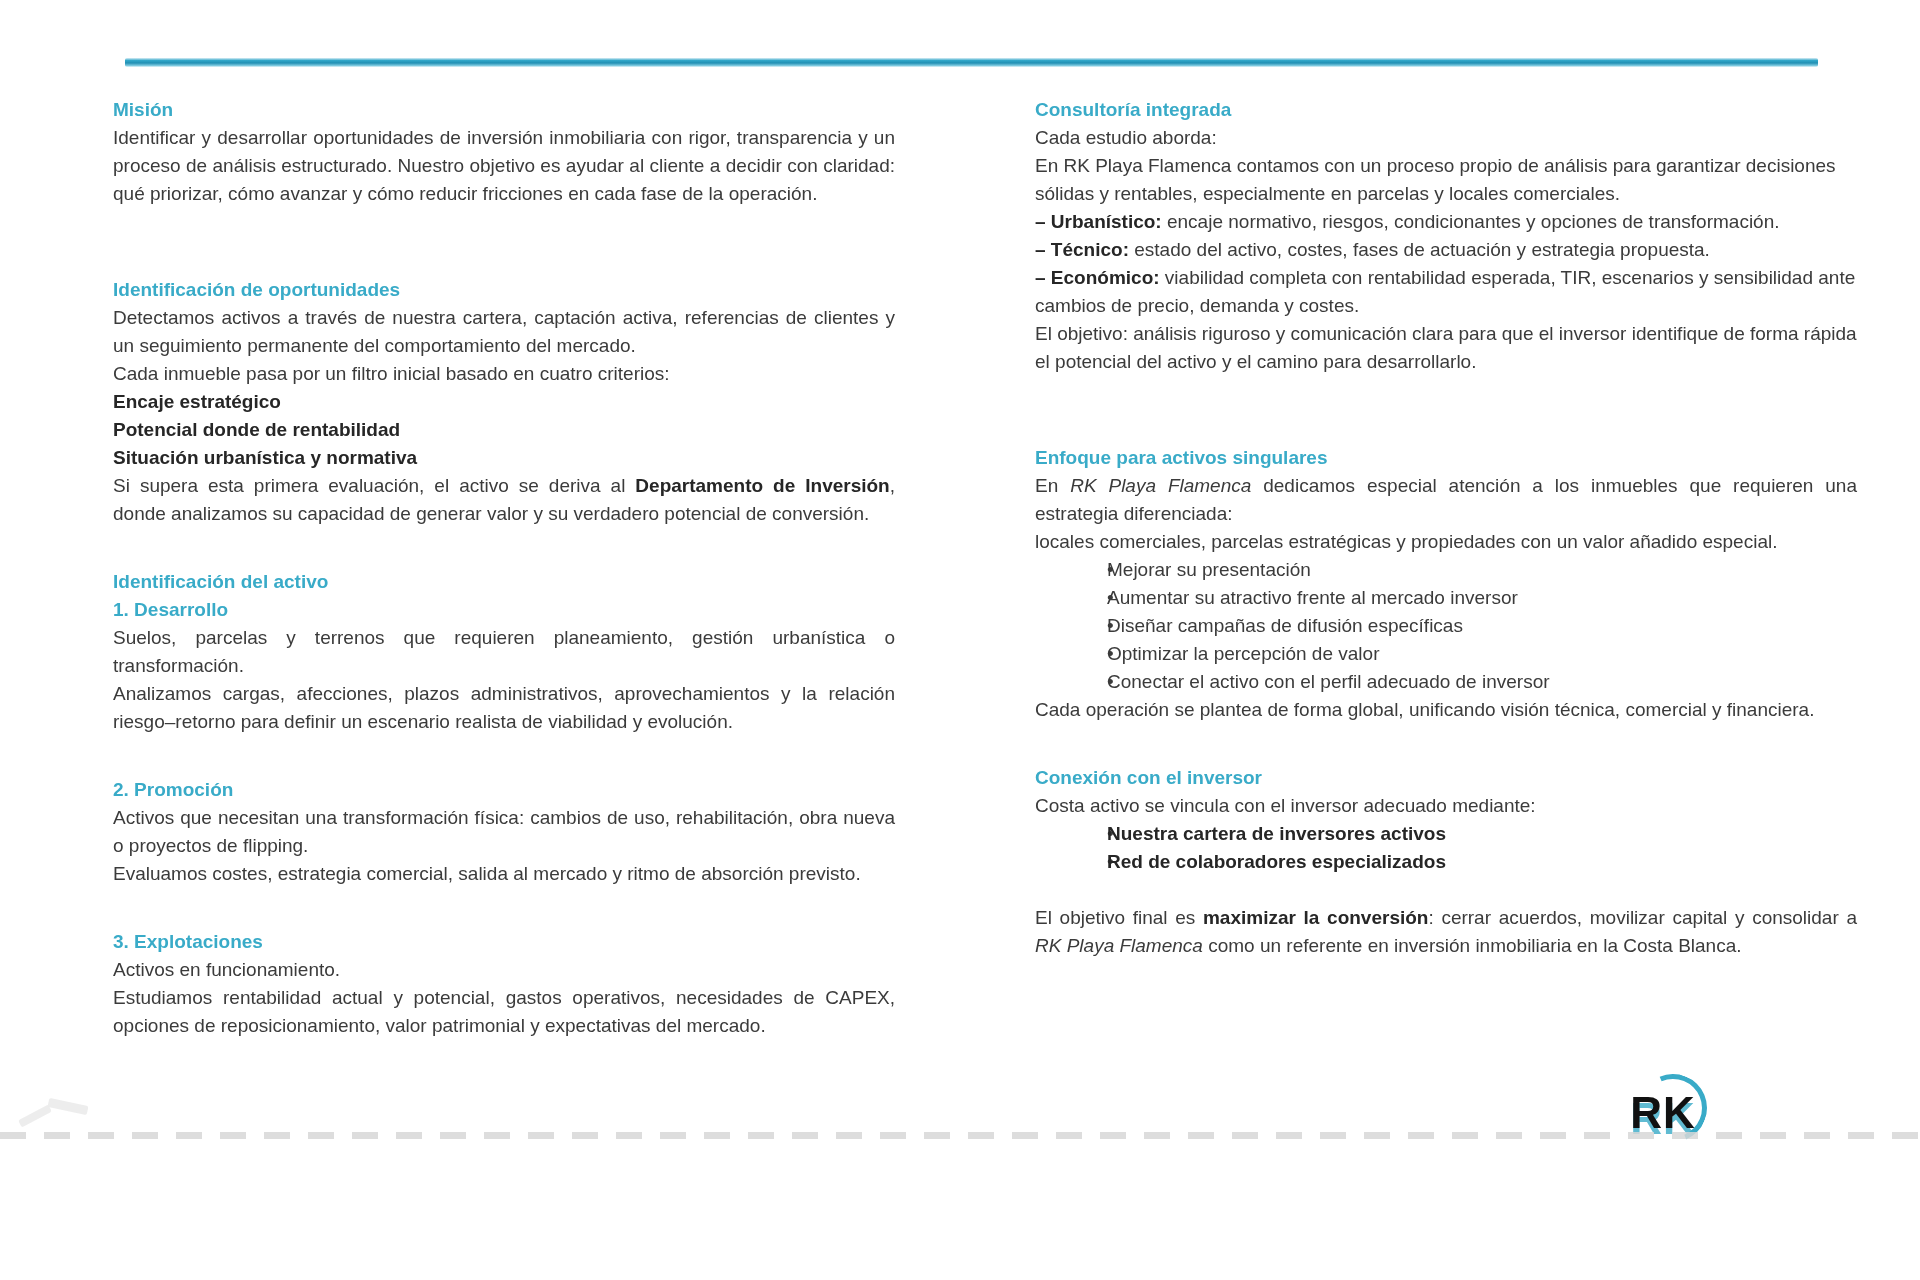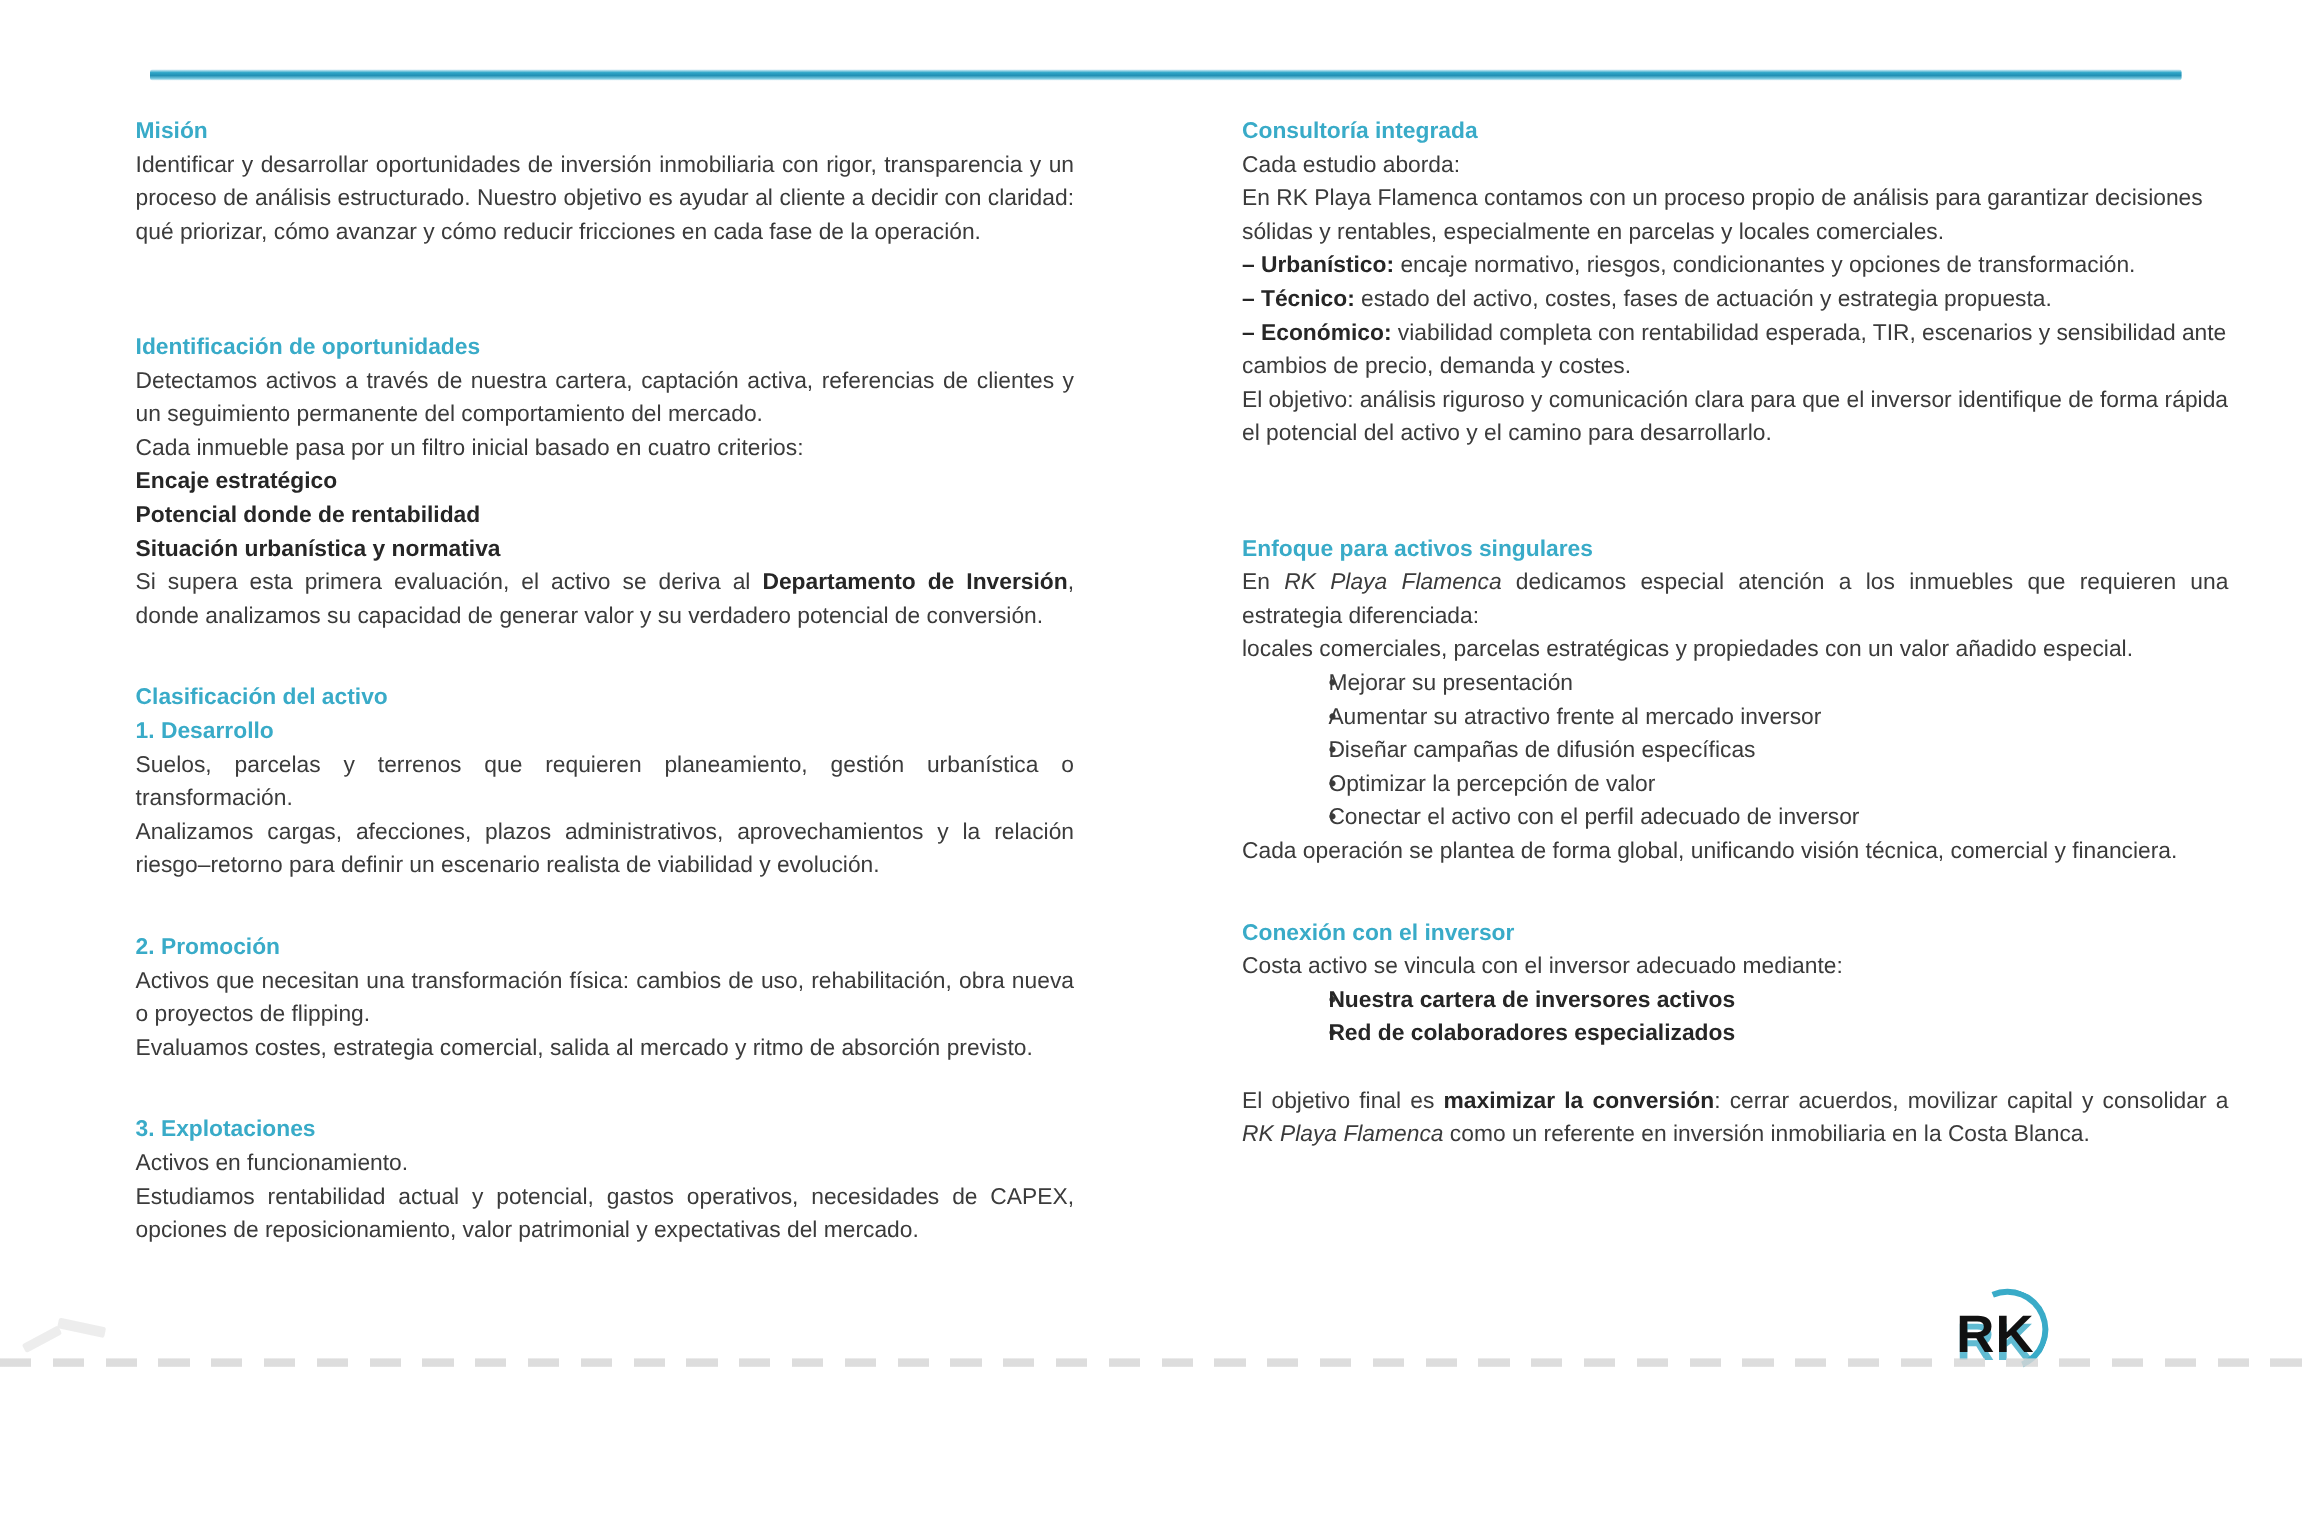--- a/index.html
+++ b/index.html
@@ -71,21 +71,21 @@
       <div class="hd">Misión</div>
       <p class="para just"><span>Identificar y desarrollar oportunidades de inversión inmobiliaria con rigor, transparencia y un proceso de análisis estructurado. Nuestro objetivo es ayudar al cliente a decidir con claridad: qué priorizar, cómo avanzar y cómo reducir fricciones en cada fase de la operación.</span></p>
       <div class="spacer"></div>
       <div class="hd">Identificación de oportunidades</div>
       <p class="para just"><span>Detectamos activos a través de nuestra cartera, captación activa, referencias de clientes y un seguimiento permanente del comportamiento del mercado.</span></p>
       <p class="para"><span>Cada inmueble pasa por un filtro inicial basado en cuatro criterios:</span></p>
       <div class="boldline">Encaje estratégico</div>
       <div class="boldline">Potencial donde de rentabilidad</div>
       <div class="boldline">Situación urbanística y normativa</div>
       <p class="para just"><span>Si supera esta primera evaluación, el activo se deriva al </span><span class="b">Departamento de Inversión</span><span>, donde analizamos su capacidad de generar valor y su verdadero potencial de conversión.</span></p>
-      <div class="hd">Clasificación del activo</div>
+      <div class="hd">Identificación del activo</div>
       <div class="hd">1. Desarrollo</div>
       <p class="para just"><span>Suelos, parcelas y terrenos que requieren planeamiento, gestión urbanística o transformación.</span></p>
       <p class="para just"><span>Analizamos cargas, afecciones, plazos administrativos, aprovechamientos y la relación riesgo–retorno para definir un escenario realista de viabilidad y evolución.</span></p>
       <div class="hd">2. Promoción</div>
       <p class="para just"><span>Activos que necesitan una transformación física: cambios de uso, rehabilitación, obra nueva o proyectos de flipping.</span></p>
       <p class="para just"><span>Evaluamos costes, estrategia comercial, salida al mercado y ritmo de absorción previsto.</span></p>
       <div class="hd">3. Explotaciones</div>
       <p class="para"><span>Activos en funcionamiento.</span></p>
       <p class="para just"><span>Estudiamos rentabilidad actual y potencial, gastos operativos, necesidades de CAPEX, opciones de reposicionamiento, valor patrimonial y expectativas del mercado.</span></p>
     </div>

